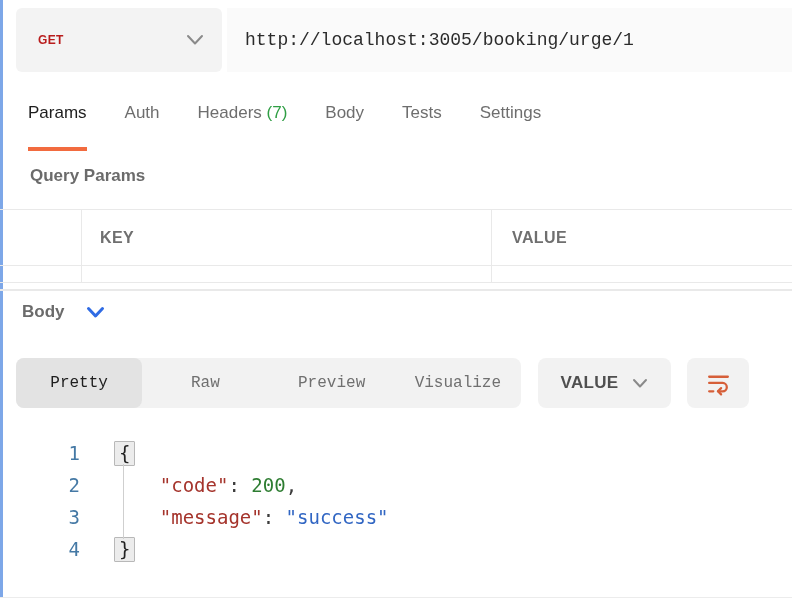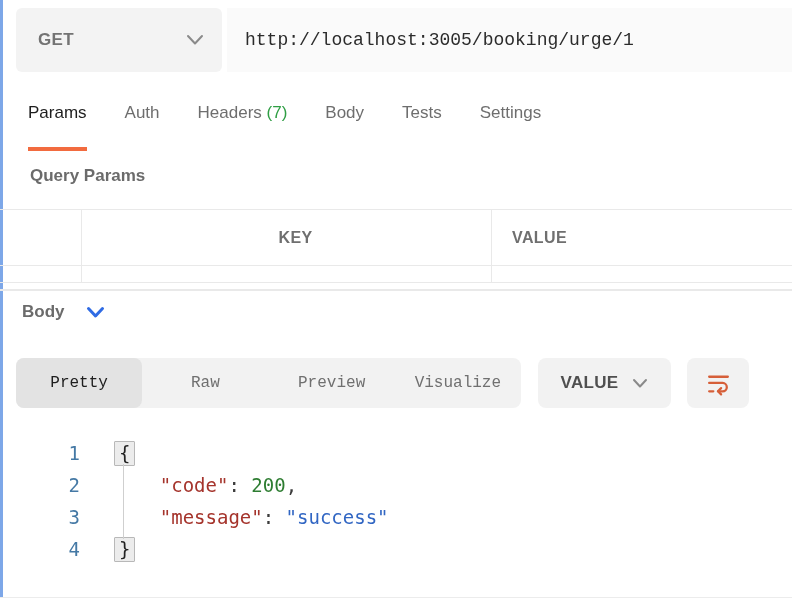--- a/index.html
+++ b/index.html
@@ -5,40 +5,40 @@
   html,body{margin:0;padding:0;background:#fff;}
   .app{position:relative;width:792px;height:598px;background:#fff;overflow:hidden;
        font-family:"Liberation Sans",sans-serif;color:#222;}
   .left-accent{position:absolute;left:0;top:0;width:3px;height:598px;background:var(--left-accent,#7da7e8);}
   .bottom-hairline{position:absolute;left:0;bottom:0;width:100%;height:1px;background:#ececec;}
 
   
   .url-bar{position:absolute;left:16px;top:8px;right:0;height:64px;display:flex;}
   .method{width:206px;flex:0 0 auto;background:#f3f3f3;border-radius:6px;display:flex;
           align-items:center;justify-content:space-between;padding:0 18px 0 22px;box-sizing:border-box;cursor:pointer;}
-  .method-label{font-size:17px;font-weight:700;color:#737373;letter-spacing:.3px;}
+  .method-label{font-size:12px;font-weight:700;color:#b91c1c;letter-spacing:.3px;}
   .url-box{flex:1;margin-left:5px;background:#fafafa;display:flex;align-items:center;padding-left:18px;}
   .url-text{font-size:18px;color:#2b2b2b;white-space:nowrap;font-family:Liberation Mono, monospace;}
 
   
   .req-tabs{position:absolute;left:28px;top:103px;display:flex;gap:38px;font-size:17px;}
   .req-tab{color:#6e6e6e;padding-bottom:24px;cursor:pointer;white-space:nowrap;}
   .req-tab.active{color:#1d1d1d;font-weight:500;border-bottom:4px solid var(--accent-orange,#f26b3f);}
   .req-tab .count{color:var(--count-green,#2f9e44);}
 
   .qp-title{position:absolute;left:30px;top:166px;font-size:17px;font-weight:700;color:#6b6b6b;}
 
   
   .qp-table{position:absolute;left:0;top:209px;right:0;}
   .t-row{display:flex;border-bottom:1px solid #e9e9e9;box-sizing:border-box;}
   .t-header{height:57px;border-top:1px solid #e9e9e9;align-items:center;}
   .t-empty{height:17px;}
   .c0{width:81px;flex:0 0 auto;border-right:1px solid #e9e9e9;align-self:stretch;}
   .c1{width:410px;flex:0 0 auto;border-right:1px solid #e9e9e9;align-self:stretch;
-      display:flex;align-items:center;padding-left:18px;box-sizing:border-box;justify-content:center;}
+      display:flex;align-items:center;padding-left:18px;box-sizing:border-box;}
   .c2{flex:1;display:flex;align-items:center;padding-left:20px;}
   .th-text{font-size:16px;font-weight:700;color:#6f6f6f;letter-spacing:.4px;}
   .section-divider{position:absolute;left:0;top:289px;right:0;height:2px;background:#e9e9e9;}
 
   
   .body-row{position:absolute;left:22px;top:302px;display:flex;align-items:center;gap:21px;cursor:pointer;}
   .body-label{font-size:17px;font-weight:700;color:#6b6b6b;}
 
   
   .toolbar{position:absolute;left:16px;top:358px;right:16px;height:50px;display:flex;align-items:stretch;}

